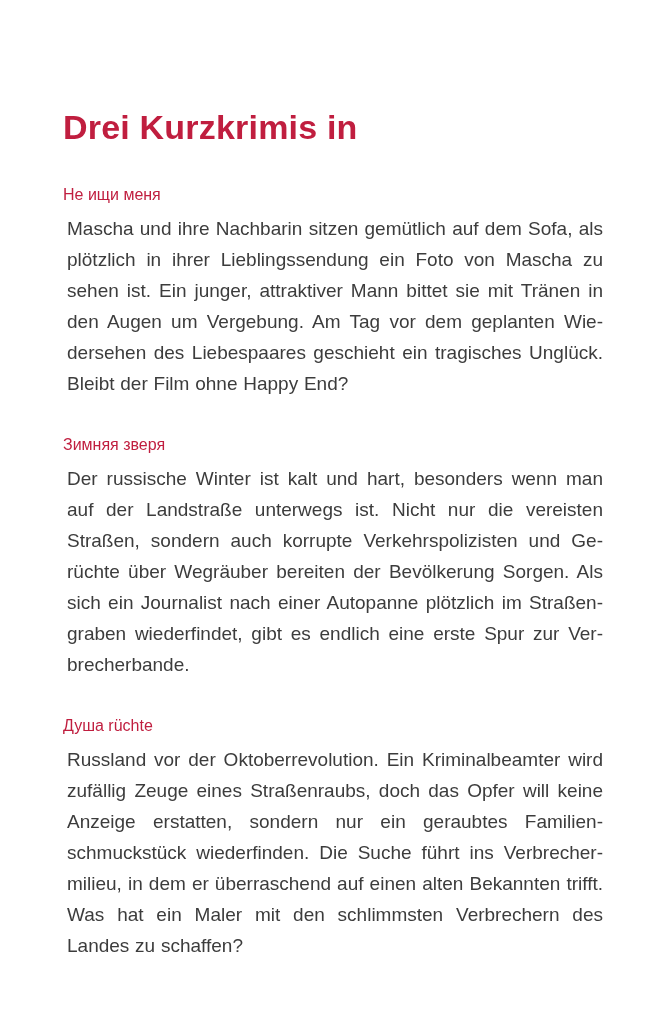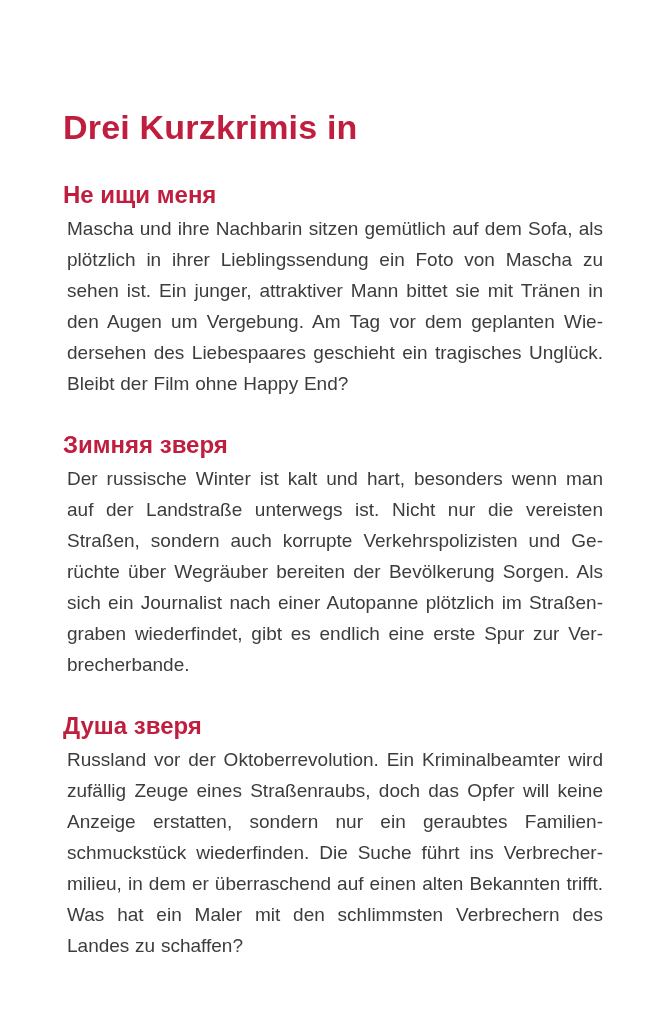--- a/index.html
+++ b/index.html
@@ -32,22 +32,22 @@
   }
   .title-line {
     display: block;
   }
   .blurb {
     margin: 0 0 32px 0;
   }
   .blurb-heading {
     margin: 0 0 5px 0;
     color: var(--accent);
-    font-size: 24px;
-    font-weight: 700;
+    font-size: 16px;
+    font-weight: 400;
     line-height: 27px;
   }
   .blurb-body {
     margin: 4px;
     color: var(--body-color);
     font-size: 19px;
     line-height: 31px;
     text-align: justify;
     -webkit-hyphens: manual;
     hyphens: manual;
@@ -67,17 +67,17 @@
     <h2 class="blurb-heading">Не ищи меня</h2>
     <p class="blurb-body">Mascha und ihre Nachbarin sitzen gemütlich auf dem Sofa, als plötzlich in ihrer Lieblingssendung ein Foto von Mascha zu sehen ist. Ein junger, attraktiver Mann bittet sie mit Tränen in den Augen um Vergebung. Am Tag vor dem geplanten Wie­dersehen des Liebespaares geschieht ein tragisches Unglück. Bleibt der Film ohne Happy End?</p>
   </section>
 
   <section class="blurb">
     <h2 class="blurb-heading">Зимняя зверя</h2>
     <p class="blurb-body">Der russische Winter ist kalt und hart, besonders wenn man auf der Landstraße unterwegs ist. Nicht nur die vereisten Straßen, sondern auch korrupte Verkehrspolizisten und Ge­rüchte über Wegräuber bereiten der Bevölkerung Sorgen. Als sich ein Journalist nach einer Autopanne plötzlich im Straßen­graben wiederfindet, gibt es endlich eine erste Spur zur Ver­brecherbande.</p>
   </section>
 
   <section class="blurb">
-    <h2 class="blurb-heading">Душа зверя</h2>
+    <h2 class="blurb-heading">Душа rüchte</h2>
     <p class="blurb-body">Russland vor der Oktoberrevolution. Ein Kriminalbeamter wird zufällig Zeuge eines Straßenraubs, doch das Opfer will keine Anzeige erstatten, sondern nur ein geraubtes Familien­schmuckstück wiederfinden. Die Suche führt ins Verbrecher­milieu, in dem er überraschend auf einen alten Bekannten trifft. Was hat ein Maler mit den schlimmsten Verbrechern des Landes zu schaffen?</p>
   </section>
 
 </div>
 
 </body></html>

